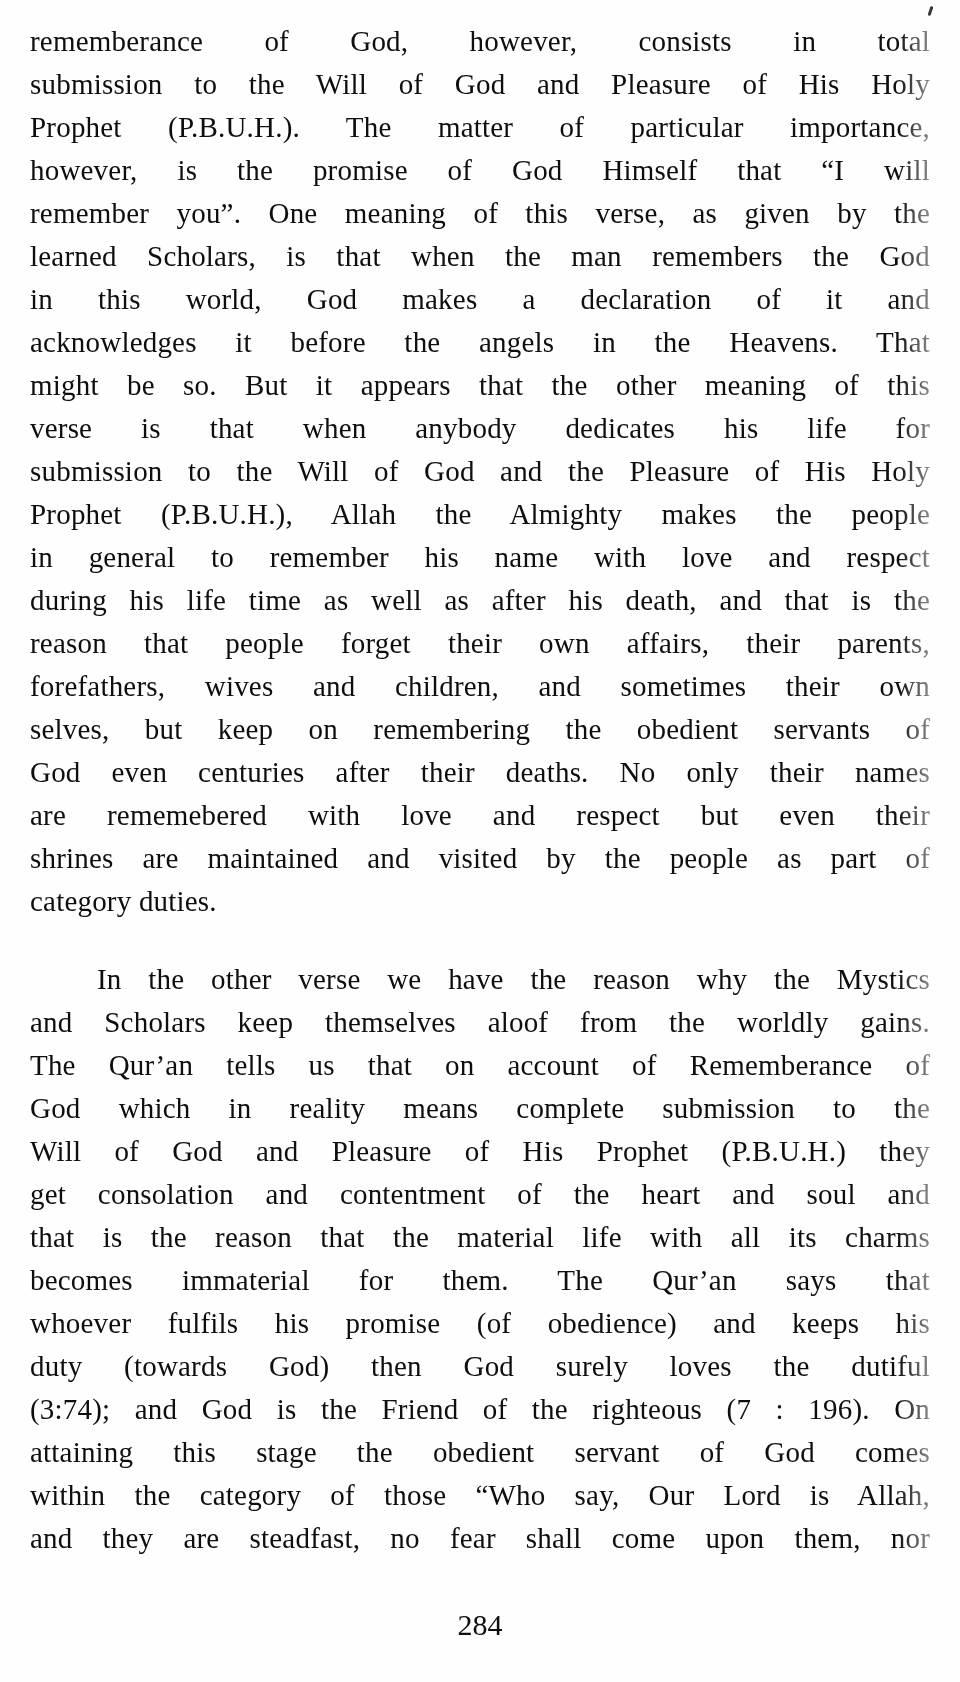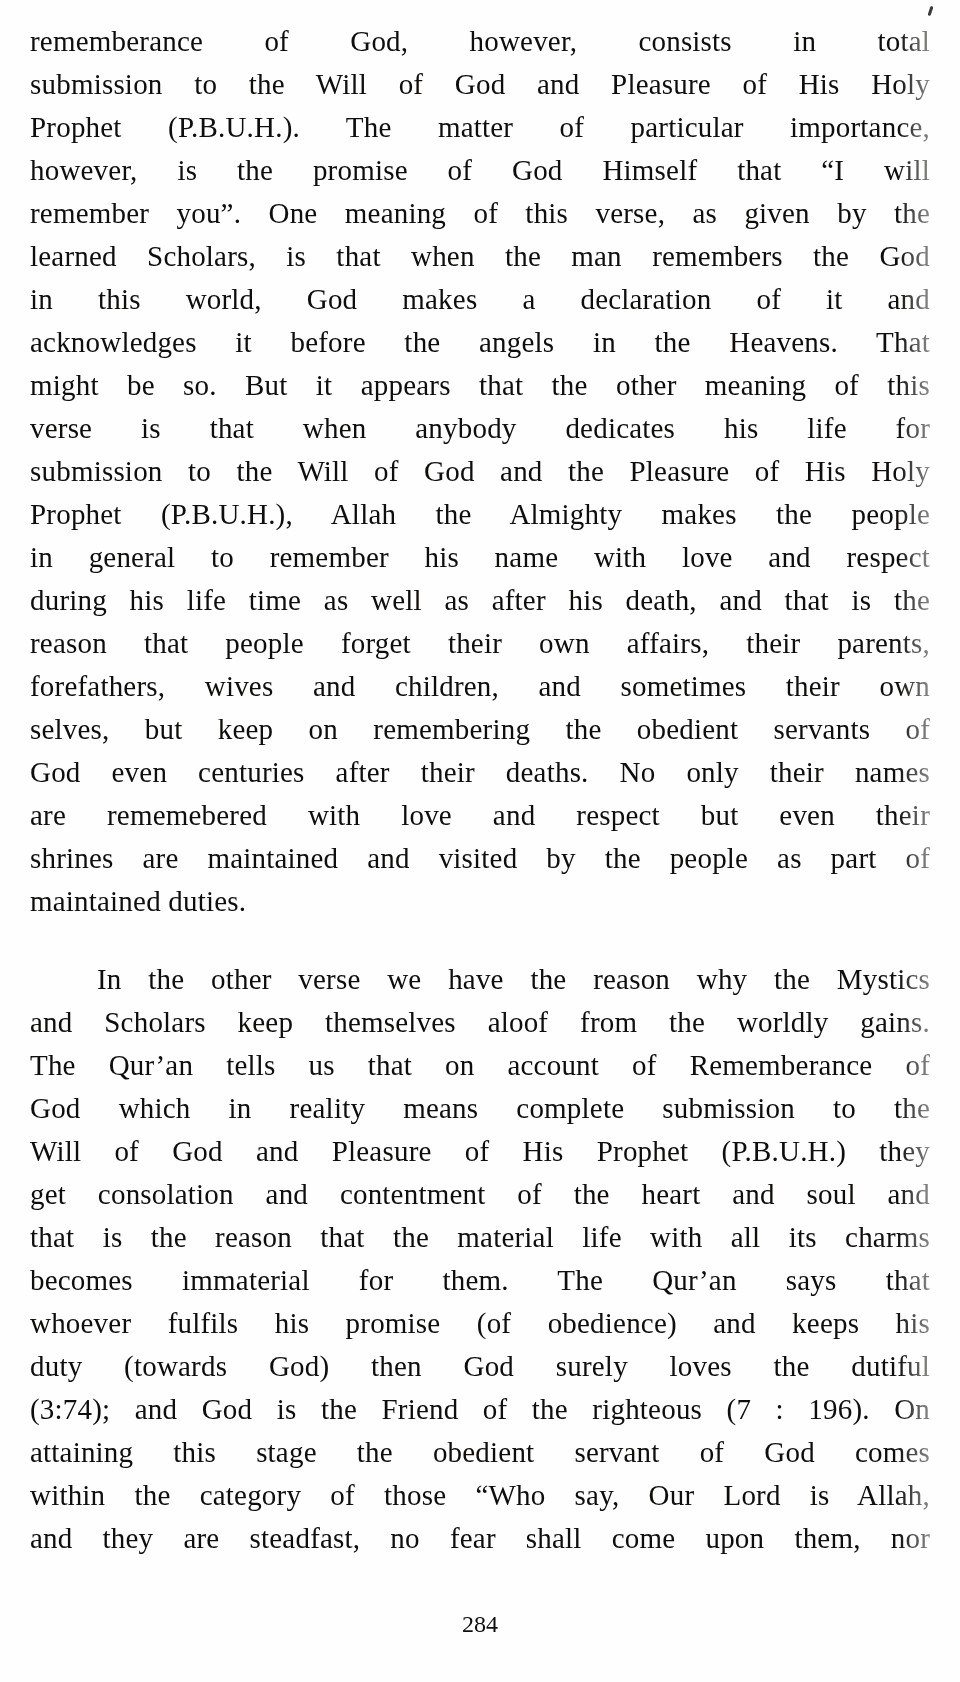--- a/index.html
+++ b/index.html
@@ -46,21 +46,21 @@
   }
   .line.last-left {
     text-align-last: left;
   }
   .page-number {
     position: absolute;
     top: 1603px;
     left: 30px;
     width: 900px;
     text-align: center;
-    font-size: 24px;
+    font-size: 30px;
     line-height: 43px;
   }
   
   .scan-edge-fade {
     position: absolute;
     top: 0;
     left: 898px;
     width: 50px;
     height: 1560px;
     background: linear-gradient(to right,
@@ -100,21 +100,21 @@
         <div class="line">submission to the Will of God and the Pleasure of His Holy</div>
         <div class="line">Prophet (P.B.U.H.), Allah the Almighty makes the people</div>
         <div class="line">in general to remember his name with love and respect</div>
         <div class="line">during his life time as well as after his death, and that is the</div>
         <div class="line">reason that people forget their own affairs, their parents,</div>
         <div class="line">forefathers, wives and children, and sometimes their own</div>
         <div class="line">selves, but keep on remembering the obedient servants of</div>
         <div class="line">God even centuries after their deaths. No only their names</div>
         <div class="line">are rememebered with love and respect but even their</div>
         <div class="line">shrines are maintained and visited by the people as part of</div>
-        <div class="line last-left">maintained duties.</div>
+        <div class="line last-left">category duties.</div>
       </div>
       <div class="paragraph">
         <div class="line indent">In the other verse we have the reason why the Mystics</div>
         <div class="line">and Scholars keep themselves aloof from the worldly gains.</div>
         <div class="line">The Qur’an tells us that on account of Rememberance of</div>
         <div class="line">God which in reality means complete submission to the</div>
         <div class="line">Will of God and Pleasure of His Prophet (P.B.U.H.) they</div>
         <div class="line">get consolation and contentment of the heart and soul and</div>
         <div class="line">that is the reason that the material life with all its charms</div>
         <div class="line">becomes immaterial for them. The Qur’an says that</div>

